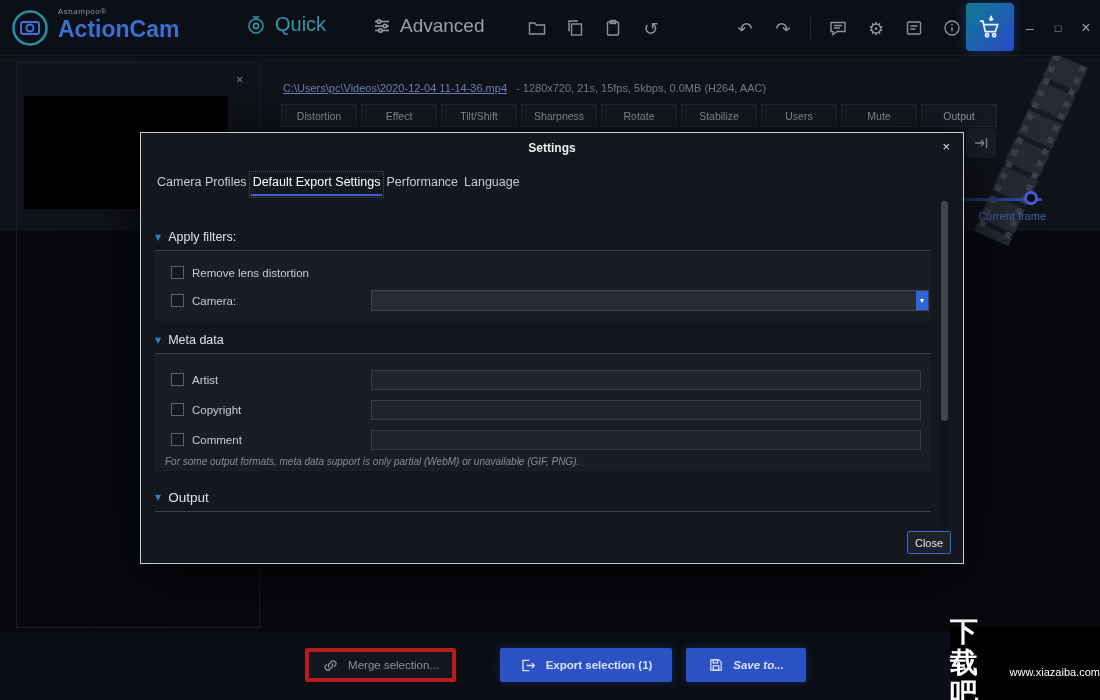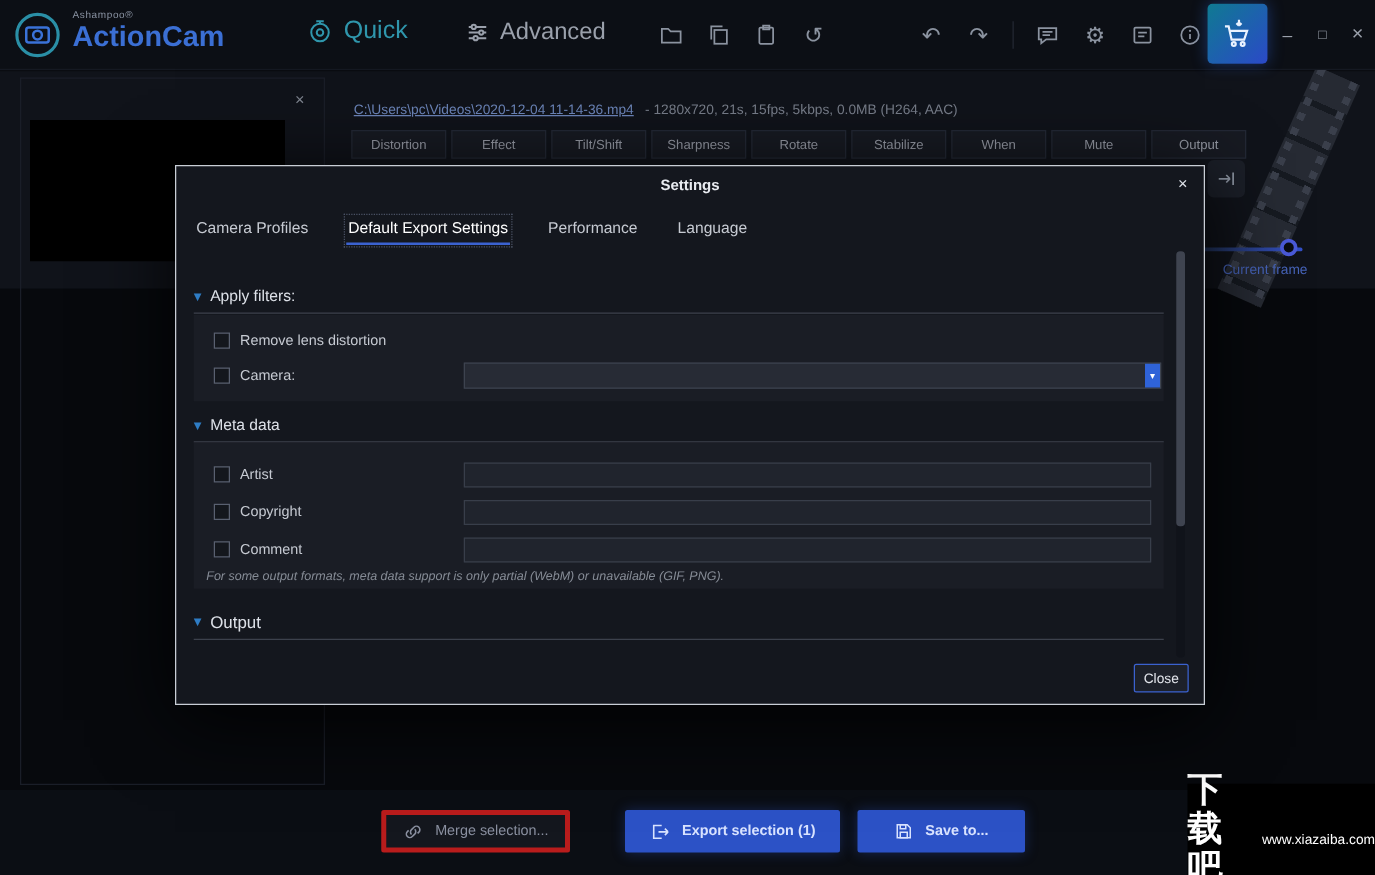--- a/index.html
+++ b/index.html
@@ -61,34 +61,34 @@
   .slider-knob { position:absolute; left:1024px; top:191px; width:14px; height:14px; border-radius:50%;
     border:3px solid #4a5ad8; background:#0a0c11; cursor:pointer; }
   .current-frame { position:absolute; left:952px; top:210px; width:94px; text-align:right;
     font-size:11px; color:#4663b8; }
 
   .btn { position:absolute; top:648px; height:34px; display:flex; align-items:center; justify-content:center;
     gap:9px; border-radius:2px; font-size:11.5px; cursor:pointer; }
   .btn-merge { left:305px; width:151px; background:#14171e; border:4px solid #b91c1c; color:#8a90a0;align-items:center; }
   .btn-blue { background:#2c52c6; color:#d9e3ff; font-weight:bold; box-shadow:0 0 10px rgba(44,82,198,.35); }
   .btn-export { left:500px; width:172px; }
-  .btn-save { left:686px; width:134px; }
+  .btn-save { left:686px; width:120px;font-style:italic; }
 
   .watermark { position:absolute; left:950px; top:627px; width:150px; height:73px; background:#000;
     z-index:4; display:flex; flex-direction:row; align-items:center; justify-content:center; }
   .wm-title { color:#fff; font-size:28px; font-weight:bold; letter-spacing:3px; line-height:1.1; }
   .wm-url { color:#fff; font-size:11px; margin-top:16px; }
 
   
   .dialog { position:absolute; left:140px; top:132px; width:824px; height:432px; background:#14171e;
     border:1px solid #c9ced6; box-shadow:0 12px 60px rgba(0,0,0,.9); z-index:10; }
   .dlg-title { position:absolute; left:0; top:8px; width:100%; text-align:center; font-size:12px;
     font-weight:bold; color:#e9ecf1; }
   .dlg-close { position:absolute; right:8px; top:4px; font-size:13px; color:#dfe3ea; cursor:pointer; padding:2px 5px; }
-  .dlg-tabs { position:absolute; left:14px; top:40px; display:flex; gap:28px;justify-content:space-between; }
+  .dlg-tabs { position:absolute; left:14px; top:40px; display:flex; gap:2px;justify-content:space-between; }
   .dlg-tab { font-size:12.5px; color:#c6cad2; padding:2px 2px 5px; cursor:pointer; line-height:14px; }
   .dlg-tab.active { color:#ffffff; border-bottom:2px solid #3b62d0; outline:1px dotted #4a5264; outline-offset:1px; }
   .dlg-desc { position:absolute; left:14px; top:70px; font-size:11px; color:#b7bcc5; }
   .sec-head { position:absolute; left:14px; display:flex; align-items:center; gap:7px;
     font-size:12.5px; color:#dde1e8; }
   .sec-arrow { color:#2e7cc4; font-size:8px; font-family:"DejaVu Sans", sans-serif; }
   .sec-hr { position:absolute; left:14px; width:776px; height:1px; background:#3c414c; }
   .sec-body { position:absolute; left:14px; width:776px; background:#1a1d25; }
   .body-apply { top:119px; height:69px; }
   .body-meta { top:221px; height:117px; }
@@ -224,21 +224,21 @@
   <span class="file-info">-  1280x720, 21s, 15fps, 5kbps, 0.0MB (H264, AAC)</span>
 </div>
 
 <div class="tool-tabs">
   <span class="tool-tab">Distortion</span>
   <span class="tool-tab">Effect</span>
   <span class="tool-tab">Tilt/Shift</span>
   <span class="tool-tab">Sharpness</span>
   <span class="tool-tab">Rotate</span>
   <span class="tool-tab">Stabilize</span>
-  <span class="tool-tab">When</span>
+  <span class="tool-tab">Users</span>
   <span class="tool-tab">Mute</span>
   <span class="tool-tab">Output</span>
 </div>
 
 <div class="filmstrip"></div>
 <div class="mini-tool">
   <svg width="16" height="16" viewBox="0 0 16 16" fill="none" stroke="#8b93a0" stroke-width="1.4">
     <path d="M2 8h9M11 8L8 5M11 8l-3 3M13.5 3v10"></path>
   </svg>
 </div>

